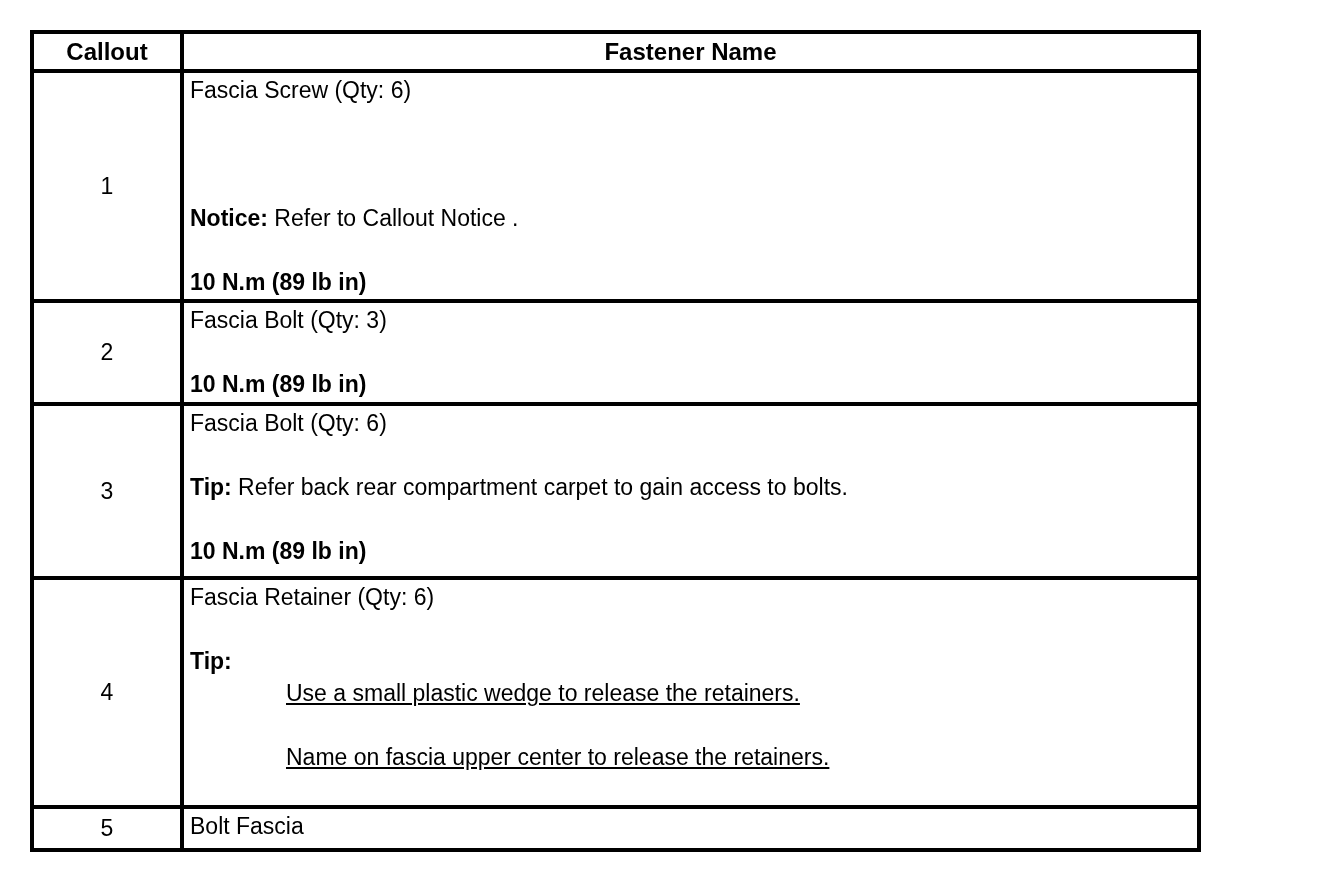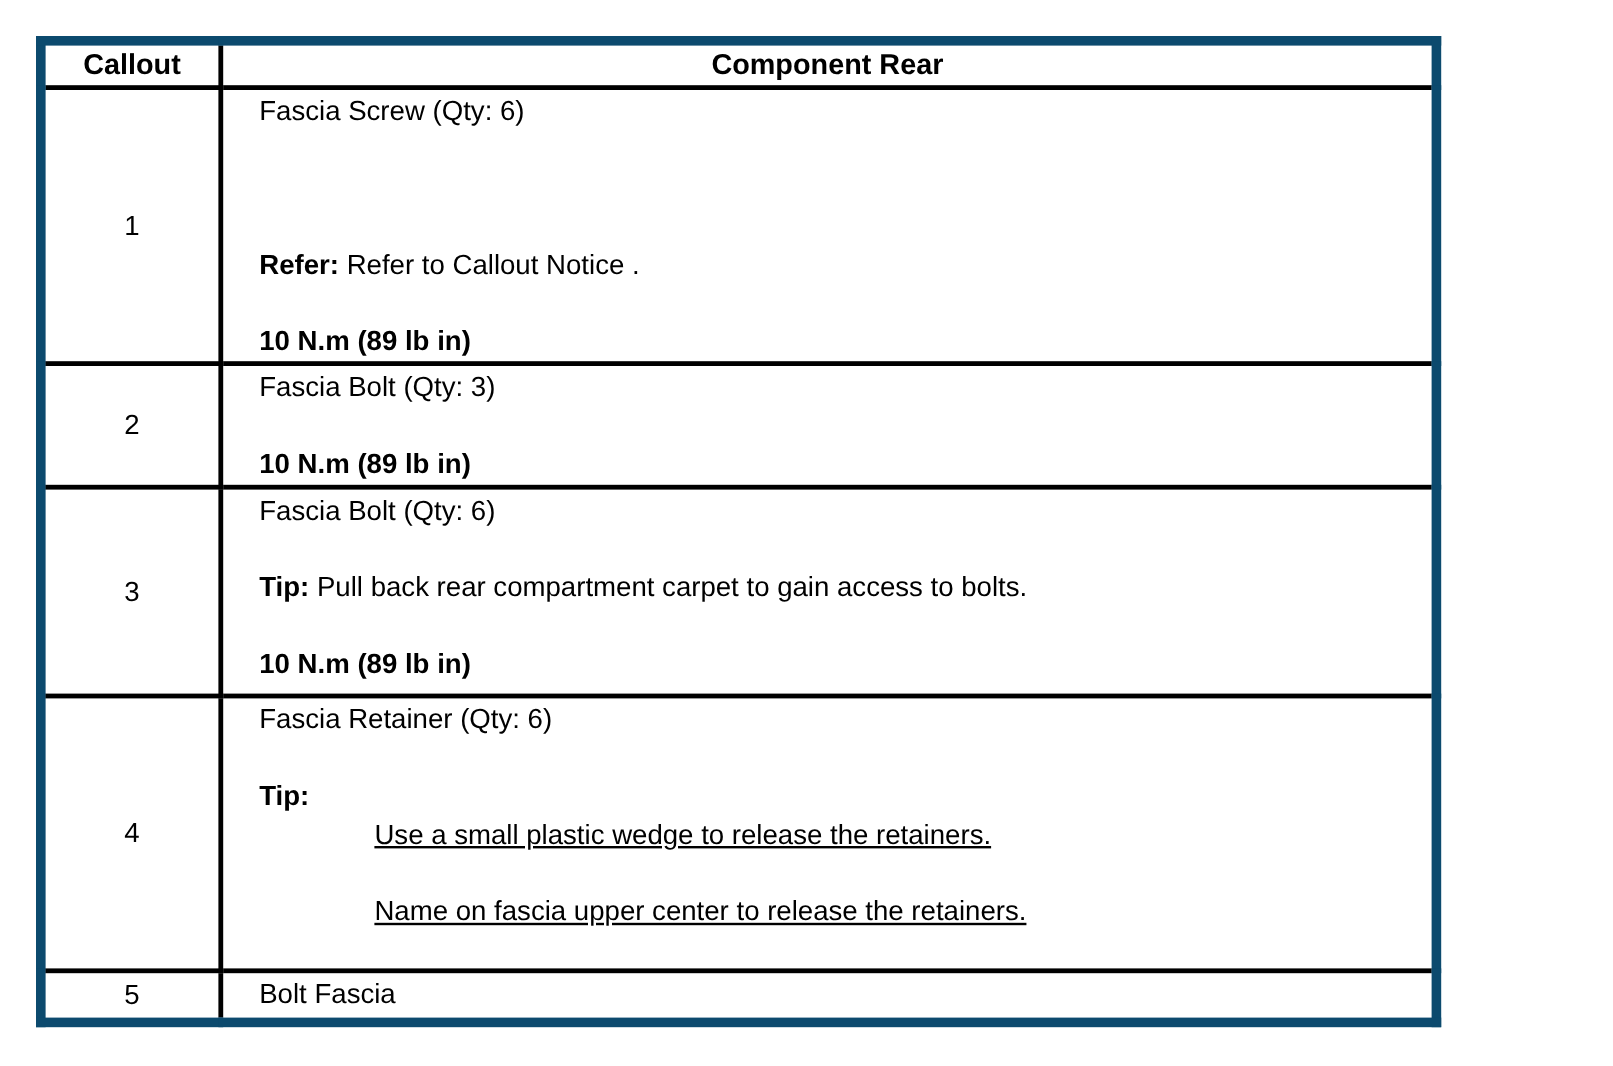--- a/index.html
+++ b/index.html
@@ -12,21 +12,21 @@
     color: #000000;
     font-family: "Liberation Sans", "DejaVu Sans", sans-serif;
   }
   .doc-table {
     position: absolute;
     left: 30px;
     top: 30px;
     width: 1171px;
     border-collapse: collapse;
     table-layout: fixed;
-    border: 8px solid #0c4a6e;
+    border: 4px solid #0c4a6e;
   }
   .doc-table th,
   .doc-table td {
     border: 4px solid #000;
     padding: 0;
   }
   thead tr { height: 39px; }
   th {
     font-size: 24px;
     font-weight: bold;
@@ -41,71 +41,70 @@
   }
   td.component-cell {
     vertical-align: top;
     padding: 1px 6px;
     font-size: 23px;
   }
   .line {
     height: 32px;
     line-height: 32px;
     white-space: nowrap;
-    margin-left: 24px;
   }
   .line.indent { padding-left: 96px; text-decoration: underline; }
   .bold { font-weight: bold; }
   tr.r1 { height: 224px; }
   tr.r2 { height: 103px; }
   tr.r3 { height: 174px; }
   tr.r4 { height: 229px; }
   tr.r5 { height: 43px; }
 </style>
 </head>
 <body>
 
 <table class="doc-table">
   <colgroup>
     <col style="width:150px">
     <col>
   </colgroup>
   <thead>
     <tr>
       <th>Callout</th>
-      <th>Component Rear</th>
+      <th>Fastener Name</th>
     </tr>
   </thead>
   <tbody>
       <tr class="r1">
         <td class="callout-cell">1</td>
         <td class="component-cell">
           <div class="line"><span class="">Fascia Screw (Qty: 6)</span></div>
           <div class="line">&nbsp;</div>
           <div class="line">&nbsp;</div>
           <div class="line">&nbsp;</div>
-          <div class="line"><span class="bold">Refer:</span><span class=""> Refer to Callout Notice .</span></div>
+          <div class="line"><span class="bold">Notice:</span><span class=""> Refer to Callout Notice .</span></div>
           <div class="line">&nbsp;</div>
           <div class="line"><span class="bold">10 N.m (89 lb in)</span></div>
         </td>
       </tr>
       <tr class="r2">
         <td class="callout-cell">2</td>
         <td class="component-cell">
           <div class="line"><span class="">Fascia Bolt (Qty: 3)</span></div>
           <div class="line">&nbsp;</div>
           <div class="line"><span class="bold">10 N.m (89 lb in)</span></div>
         </td>
       </tr>
       <tr class="r3">
         <td class="callout-cell">3</td>
         <td class="component-cell">
           <div class="line"><span class="">Fascia Bolt (Qty: 6)</span></div>
           <div class="line">&nbsp;</div>
-          <div class="line"><span class="bold">Tip:</span><span class=""> Pull back rear compartment carpet to gain access to bolts.</span></div>
+          <div class="line"><span class="bold">Tip:</span><span class=""> Refer back rear compartment carpet to gain access to bolts.</span></div>
           <div class="line">&nbsp;</div>
           <div class="line"><span class="bold">10 N.m (89 lb in)</span></div>
         </td>
       </tr>
       <tr class="r4">
         <td class="callout-cell">4</td>
         <td class="component-cell">
           <div class="line"><span class="">Fascia Retainer (Qty: 6)</span></div>
           <div class="line">&nbsp;</div>
           <div class="line"><span class="bold">Tip:</span></div>

